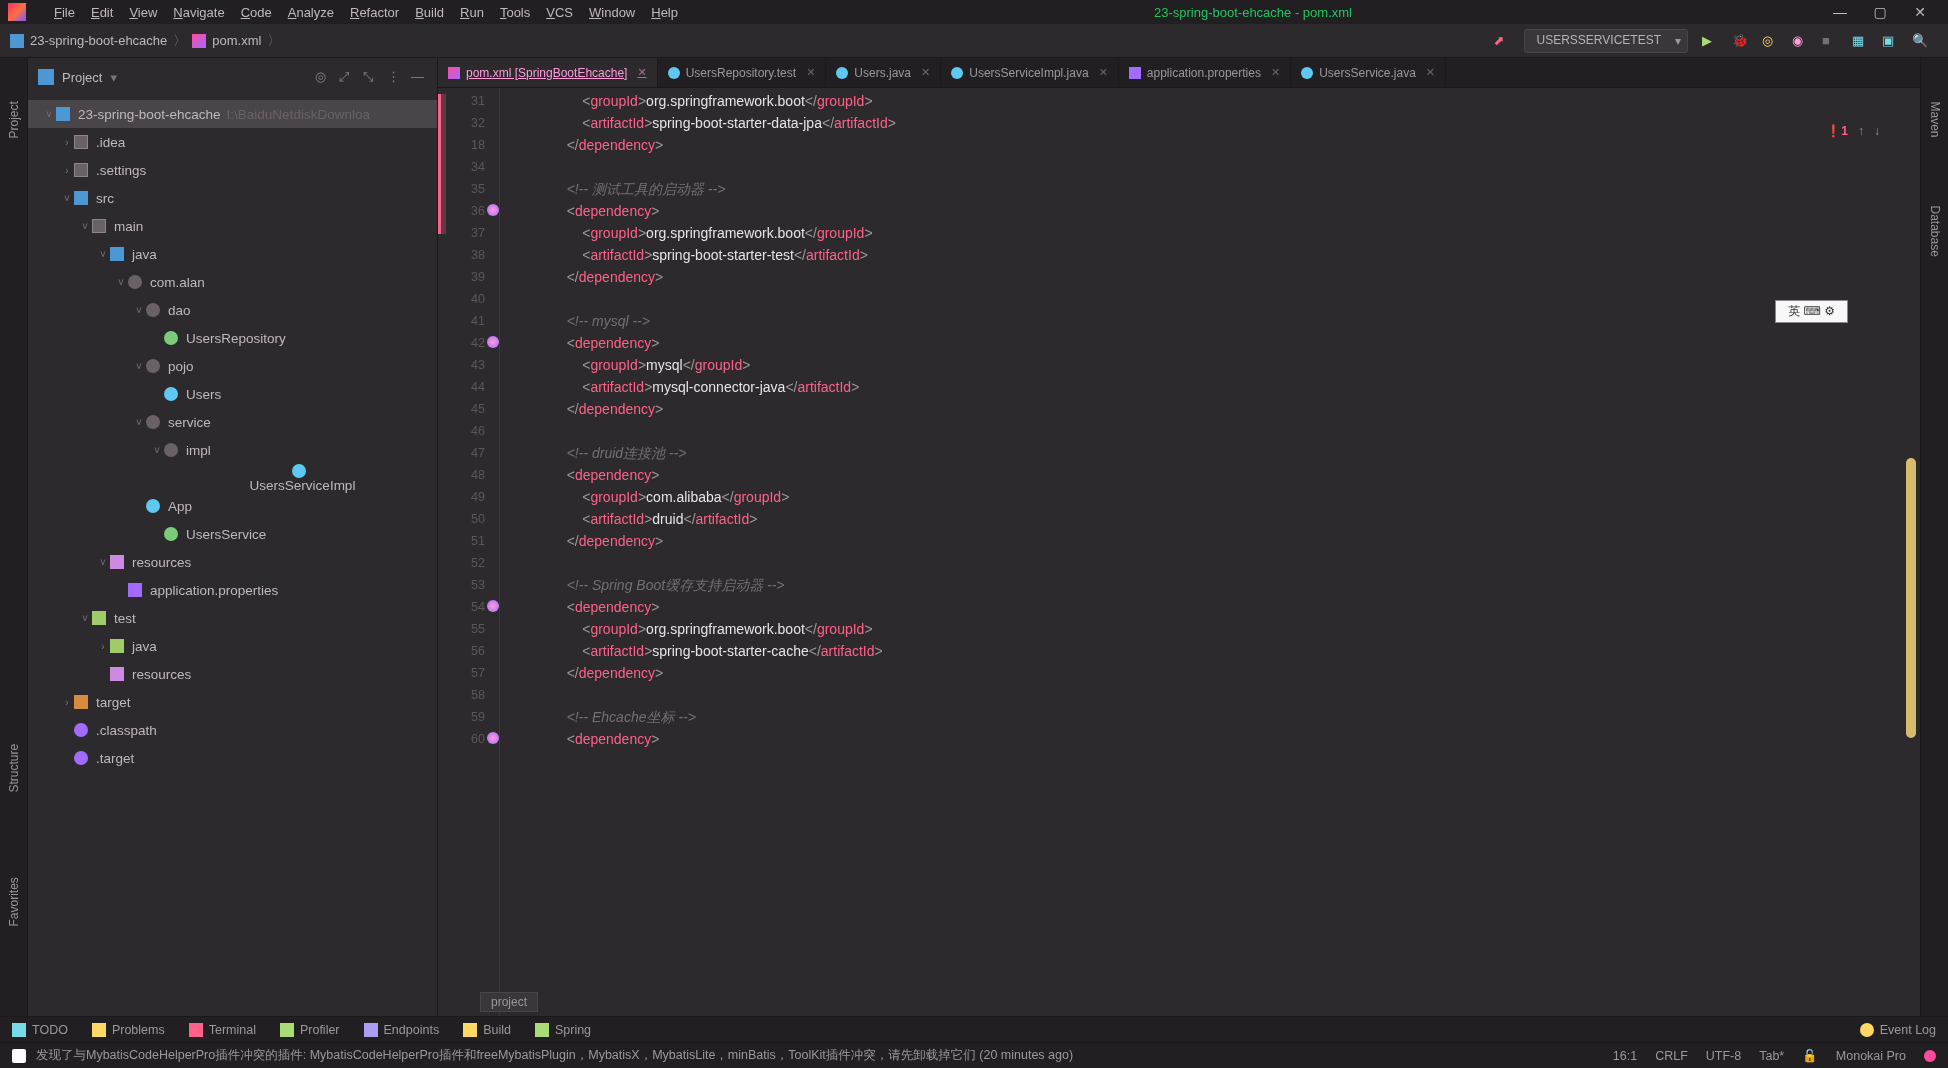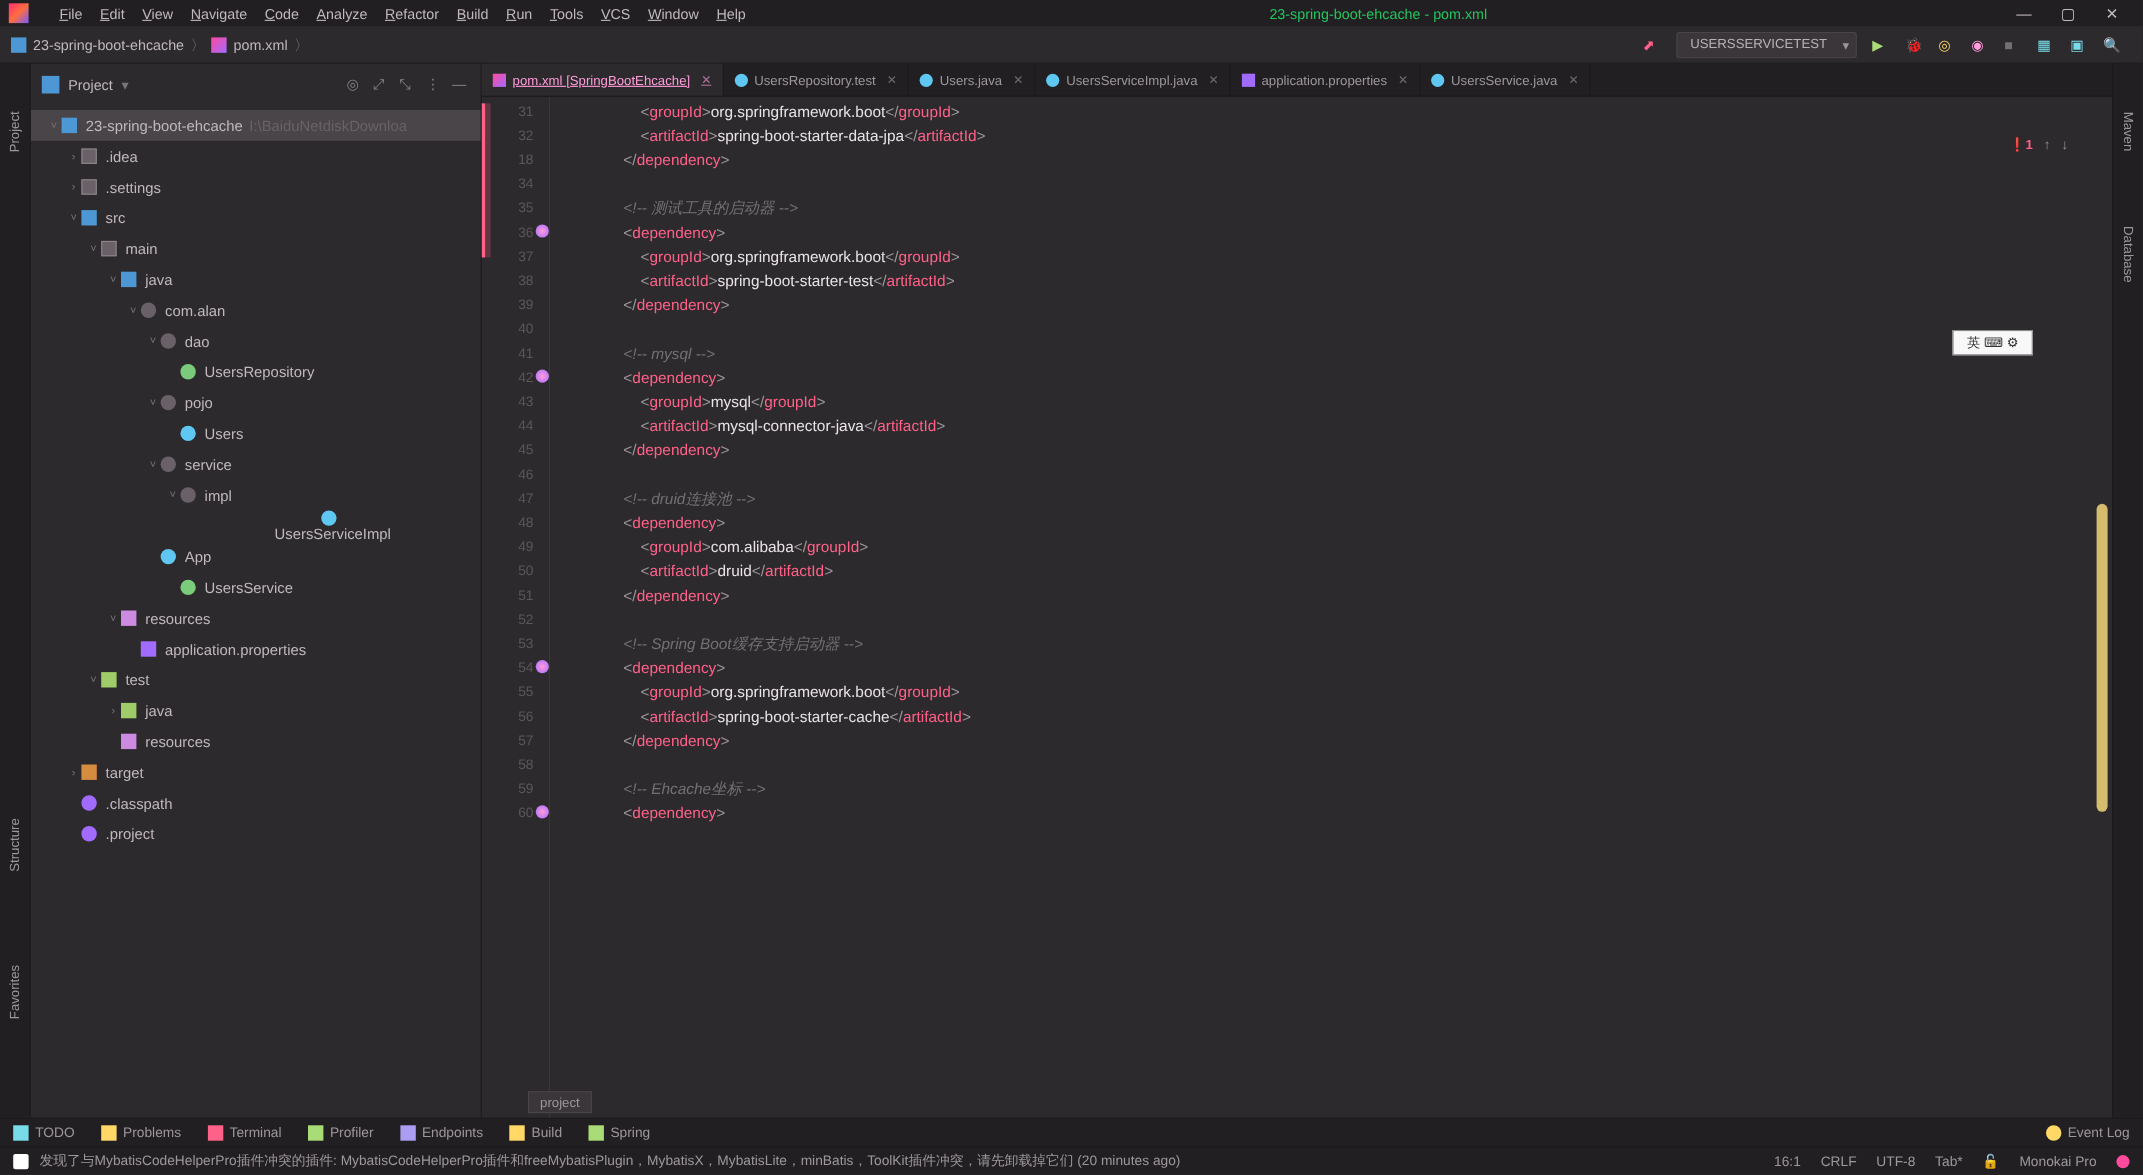--- a/index.html
+++ b/index.html
@@ -292,21 +292,21 @@
           <span>target</span>
         </div>
         <div class="tree-row" style="padding-left: 32px;">
           <span class="twisty"></span>
           <span class="t-ico purple"></span>
           <span>.classpath</span>
         </div>
         <div class="tree-row" style="padding-left: 32px;">
           <span class="twisty"></span>
           <span class="t-ico purple"></span>
-          <span>.project</span>
+          <span>.target</span>
         </div>
       </div>
   </div>
 
   <div class="editorarea">
     <div class="tabs" id="tabs-host">
         <div class="tab active">
           <span class="tab-ico xml"></span>
           <span>pom.xml [SpringBootEhcache]</span>
           <span class="close">✕</span>

